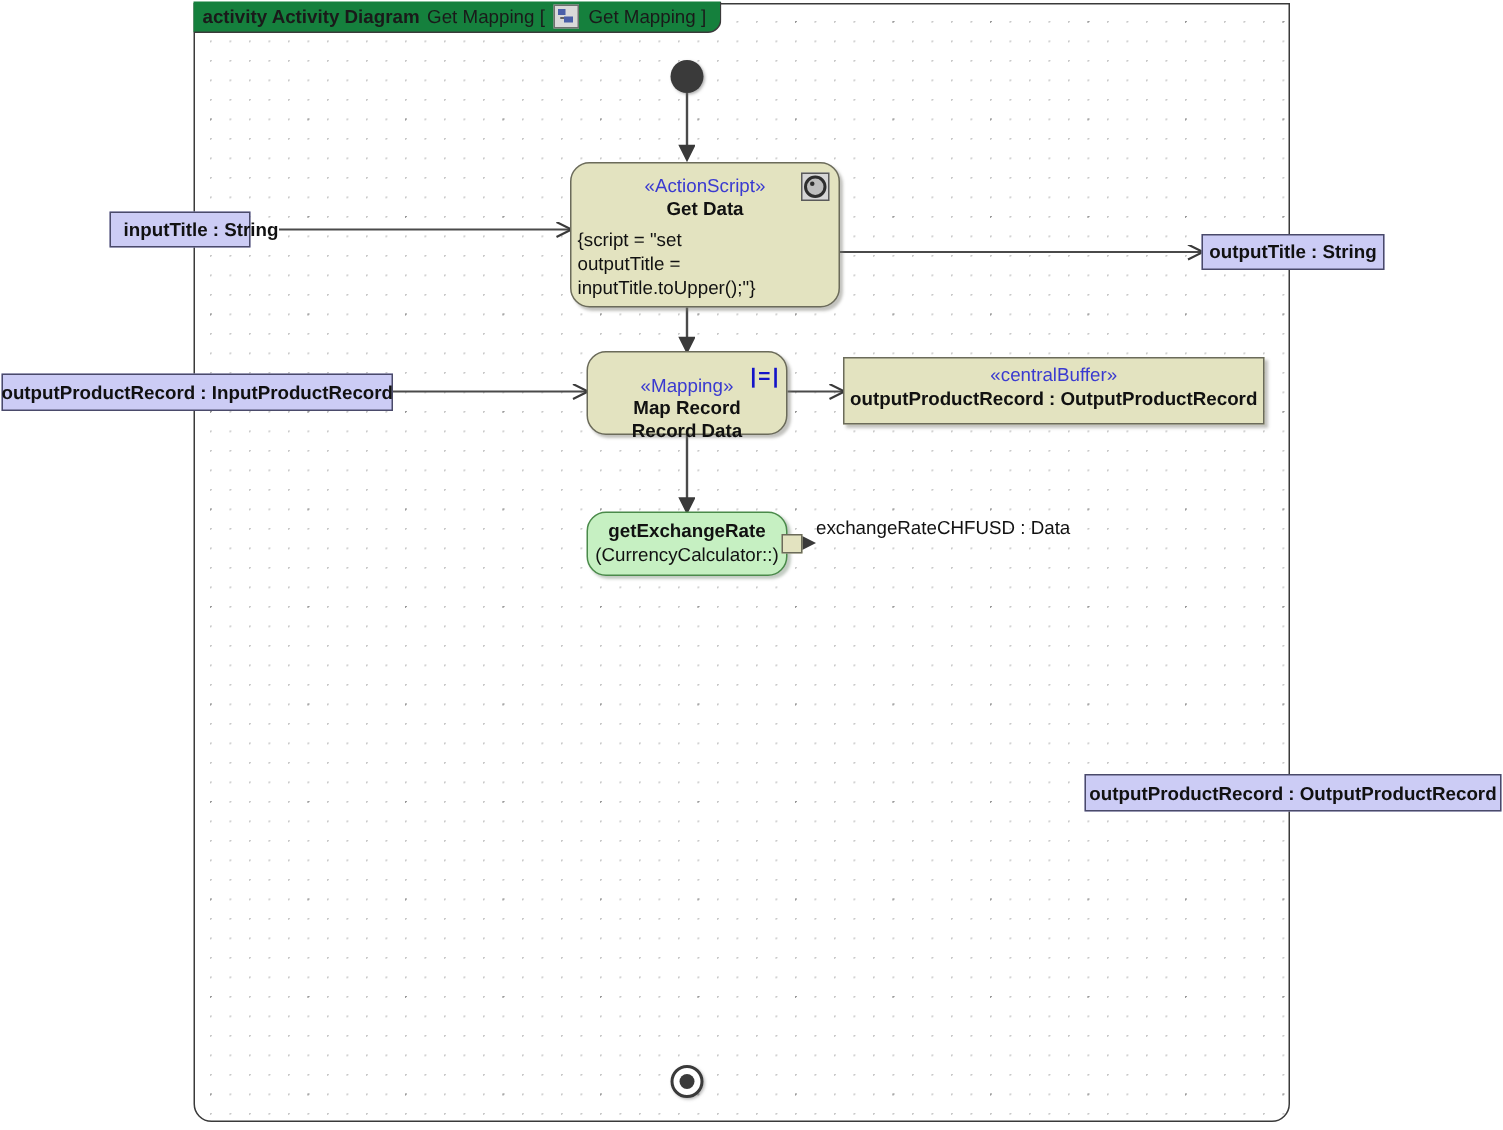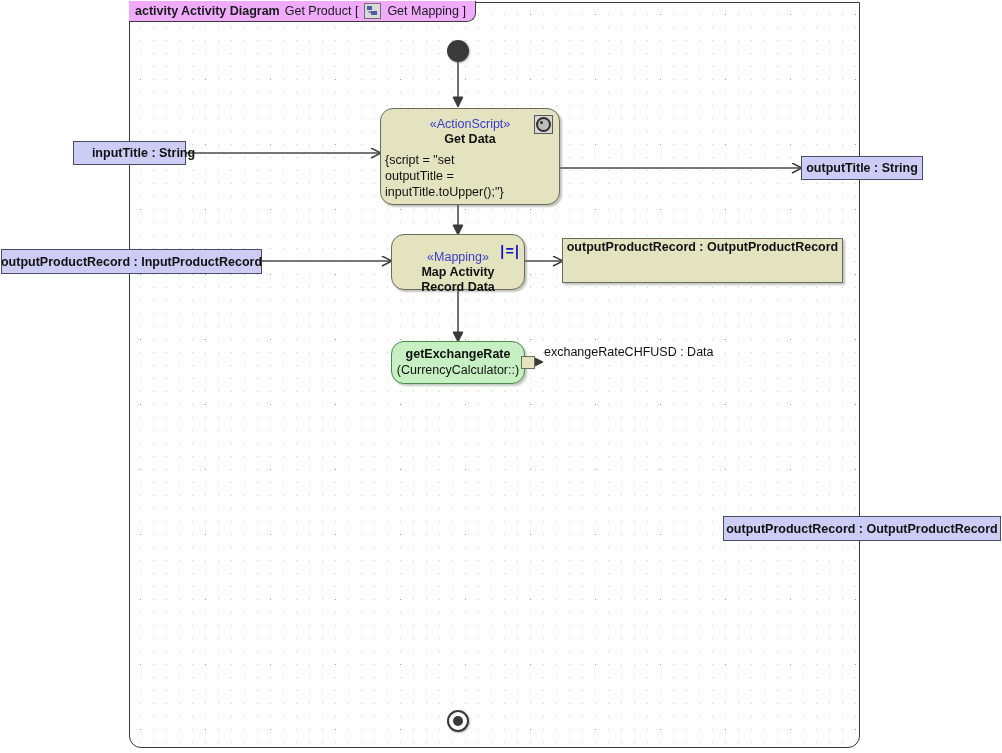--- a/index.html
+++ b/index.html
@@ -36,21 +36,21 @@
   .frame-label {
     position: absolute;
     left: 129px;
     top: 1px;
     height: 21px;
     box-sizing: border-box;
     border: 1px solid #3a3a3a;
     border-top: none;
     border-left: none;
     border-radius: 0 0 9px 0;
-    background: #f0abfc;
+    background: #15803d;
     padding: 0 9px 0 6px;
     display: flex;
     align-items: center;
     gap: 5px;
     font-size: 12.5px;
     color: #1a1a1a;
     white-space: nowrap;
     z-index: 6;
   }
   .frame-label .kw { font-weight: bold; }
@@ -259,21 +259,21 @@
 </style>
 </head>
 <body>
 
 <div id="canvas">
 
   <div class="frame"></div>
 
   <div class="frame-label">
     <span class="kw">activity Activity Diagram</span>
-    <span class="nm">Get Product [</span>
+    <span class="nm">Get Mapping [</span>
     <span class="diag-icon"></span>
     <span class="nm">Get Mapping ]</span>
   </div>
 
   <svg class="edges">
     <defs>
       <marker id="arrow" markerWidth="12" markerHeight="12" refX="10" refY="5" orient="auto" markerUnits="userSpaceOnUse">
         <path d="M1,0 L11,5 L1,10" fill="none" stroke="#3a3a3a" stroke-width="1.4"></path>
       </marker>
       <marker id="arrowf" markerWidth="12" markerHeight="12" refX="10" refY="5" orient="auto" markerUnits="userSpaceOnUse">
@@ -308,38 +308,39 @@
       <div>outputTitle =</div>
       <div>inputTitle.toUpper();"}</div>
     </div>
     <div class="node-badge badge-script">
       <span class="ring"></span>
     </div>
   </div>
 
   <div class="node action-node" style="left:391px; top:234px; width:134px; height:56px;">
     <div class="stereo" style="margin-top:15px;">«Mapping»</div>
-    <div class="node-title">Map Activity</div>
+    <div class="node-title">Map Record</div>
     <div class="node-title">Record Data</div>
     <div class="badge-mapping">|=|</div>
   </div>
 
   <div class="node buffer-node" style="left:562px; top:238px; width:281px; height:45px;">
+    <div class="stereo" style="margin-top:4px;">«centralBuffer»</div>
     <div class="buffer-name">outputProductRecord : OutputProductRecord</div>
   </div>
 
   <div class="node call-node" style="left:391px; top:341px; width:134px; height:43px;">
     <div class="call-title" style="margin-top:4px;">getExchangeRate</div>
     <div class="call-sub">(CurrencyCalculator::)</div>
   </div>
 
   <div class="pin" style="left:521px; top:356px;"></div>
   <div class="pin-label" style="left:544px; top:345px;">exchangeRateCHFUSD : Data</div>
 
-  <div class="param-node" style="left:73px; top:141px; width:113px; height:24px;padding-left:28px;">
+  <div class="param-node" style="left:73px; top:141px; width:94px; height:24px;padding-left:28px;">
     <span>inputTitle : String</span>
   </div>
 
   <div class="param-node" style="left:1px; top:249px; width:261px; height:25px;">
     <span>outputProductRecord : InputProductRecord</span>
   </div>
 
   <div class="param-node" style="left:801px; top:156px; width:122px; height:24px;text-align:center;">
     <span>outputTitle : String</span>
   </div>

